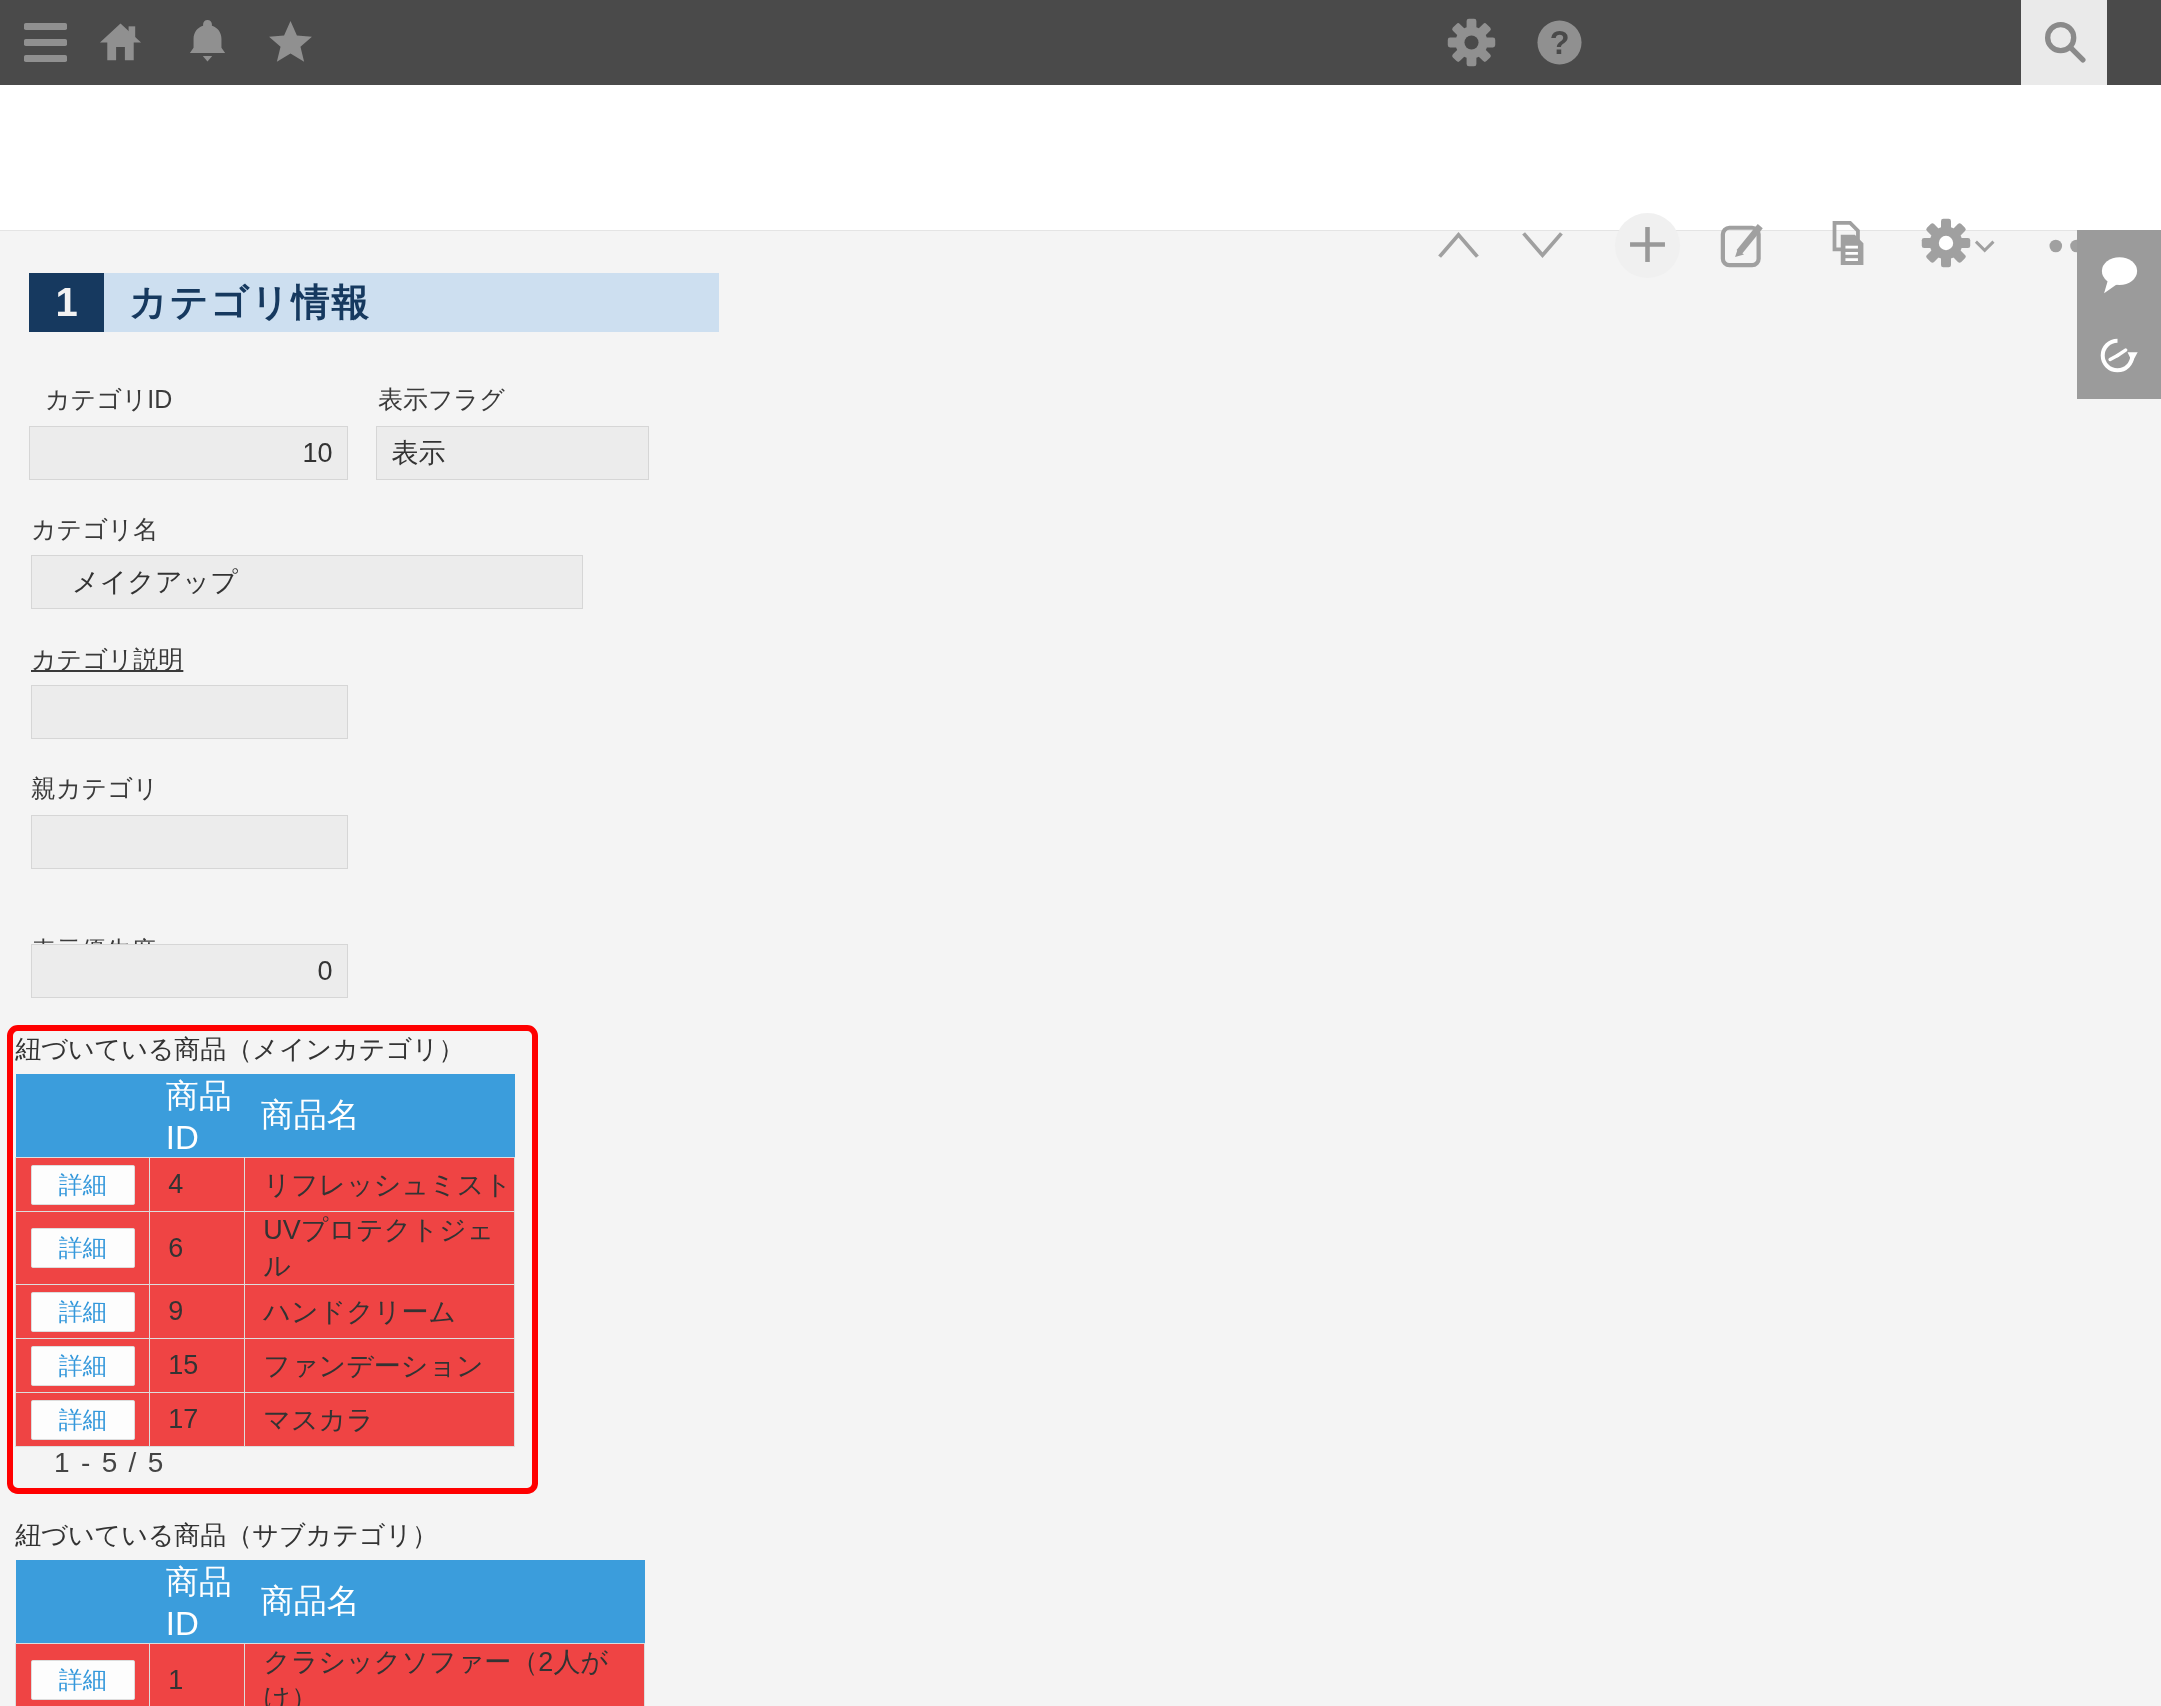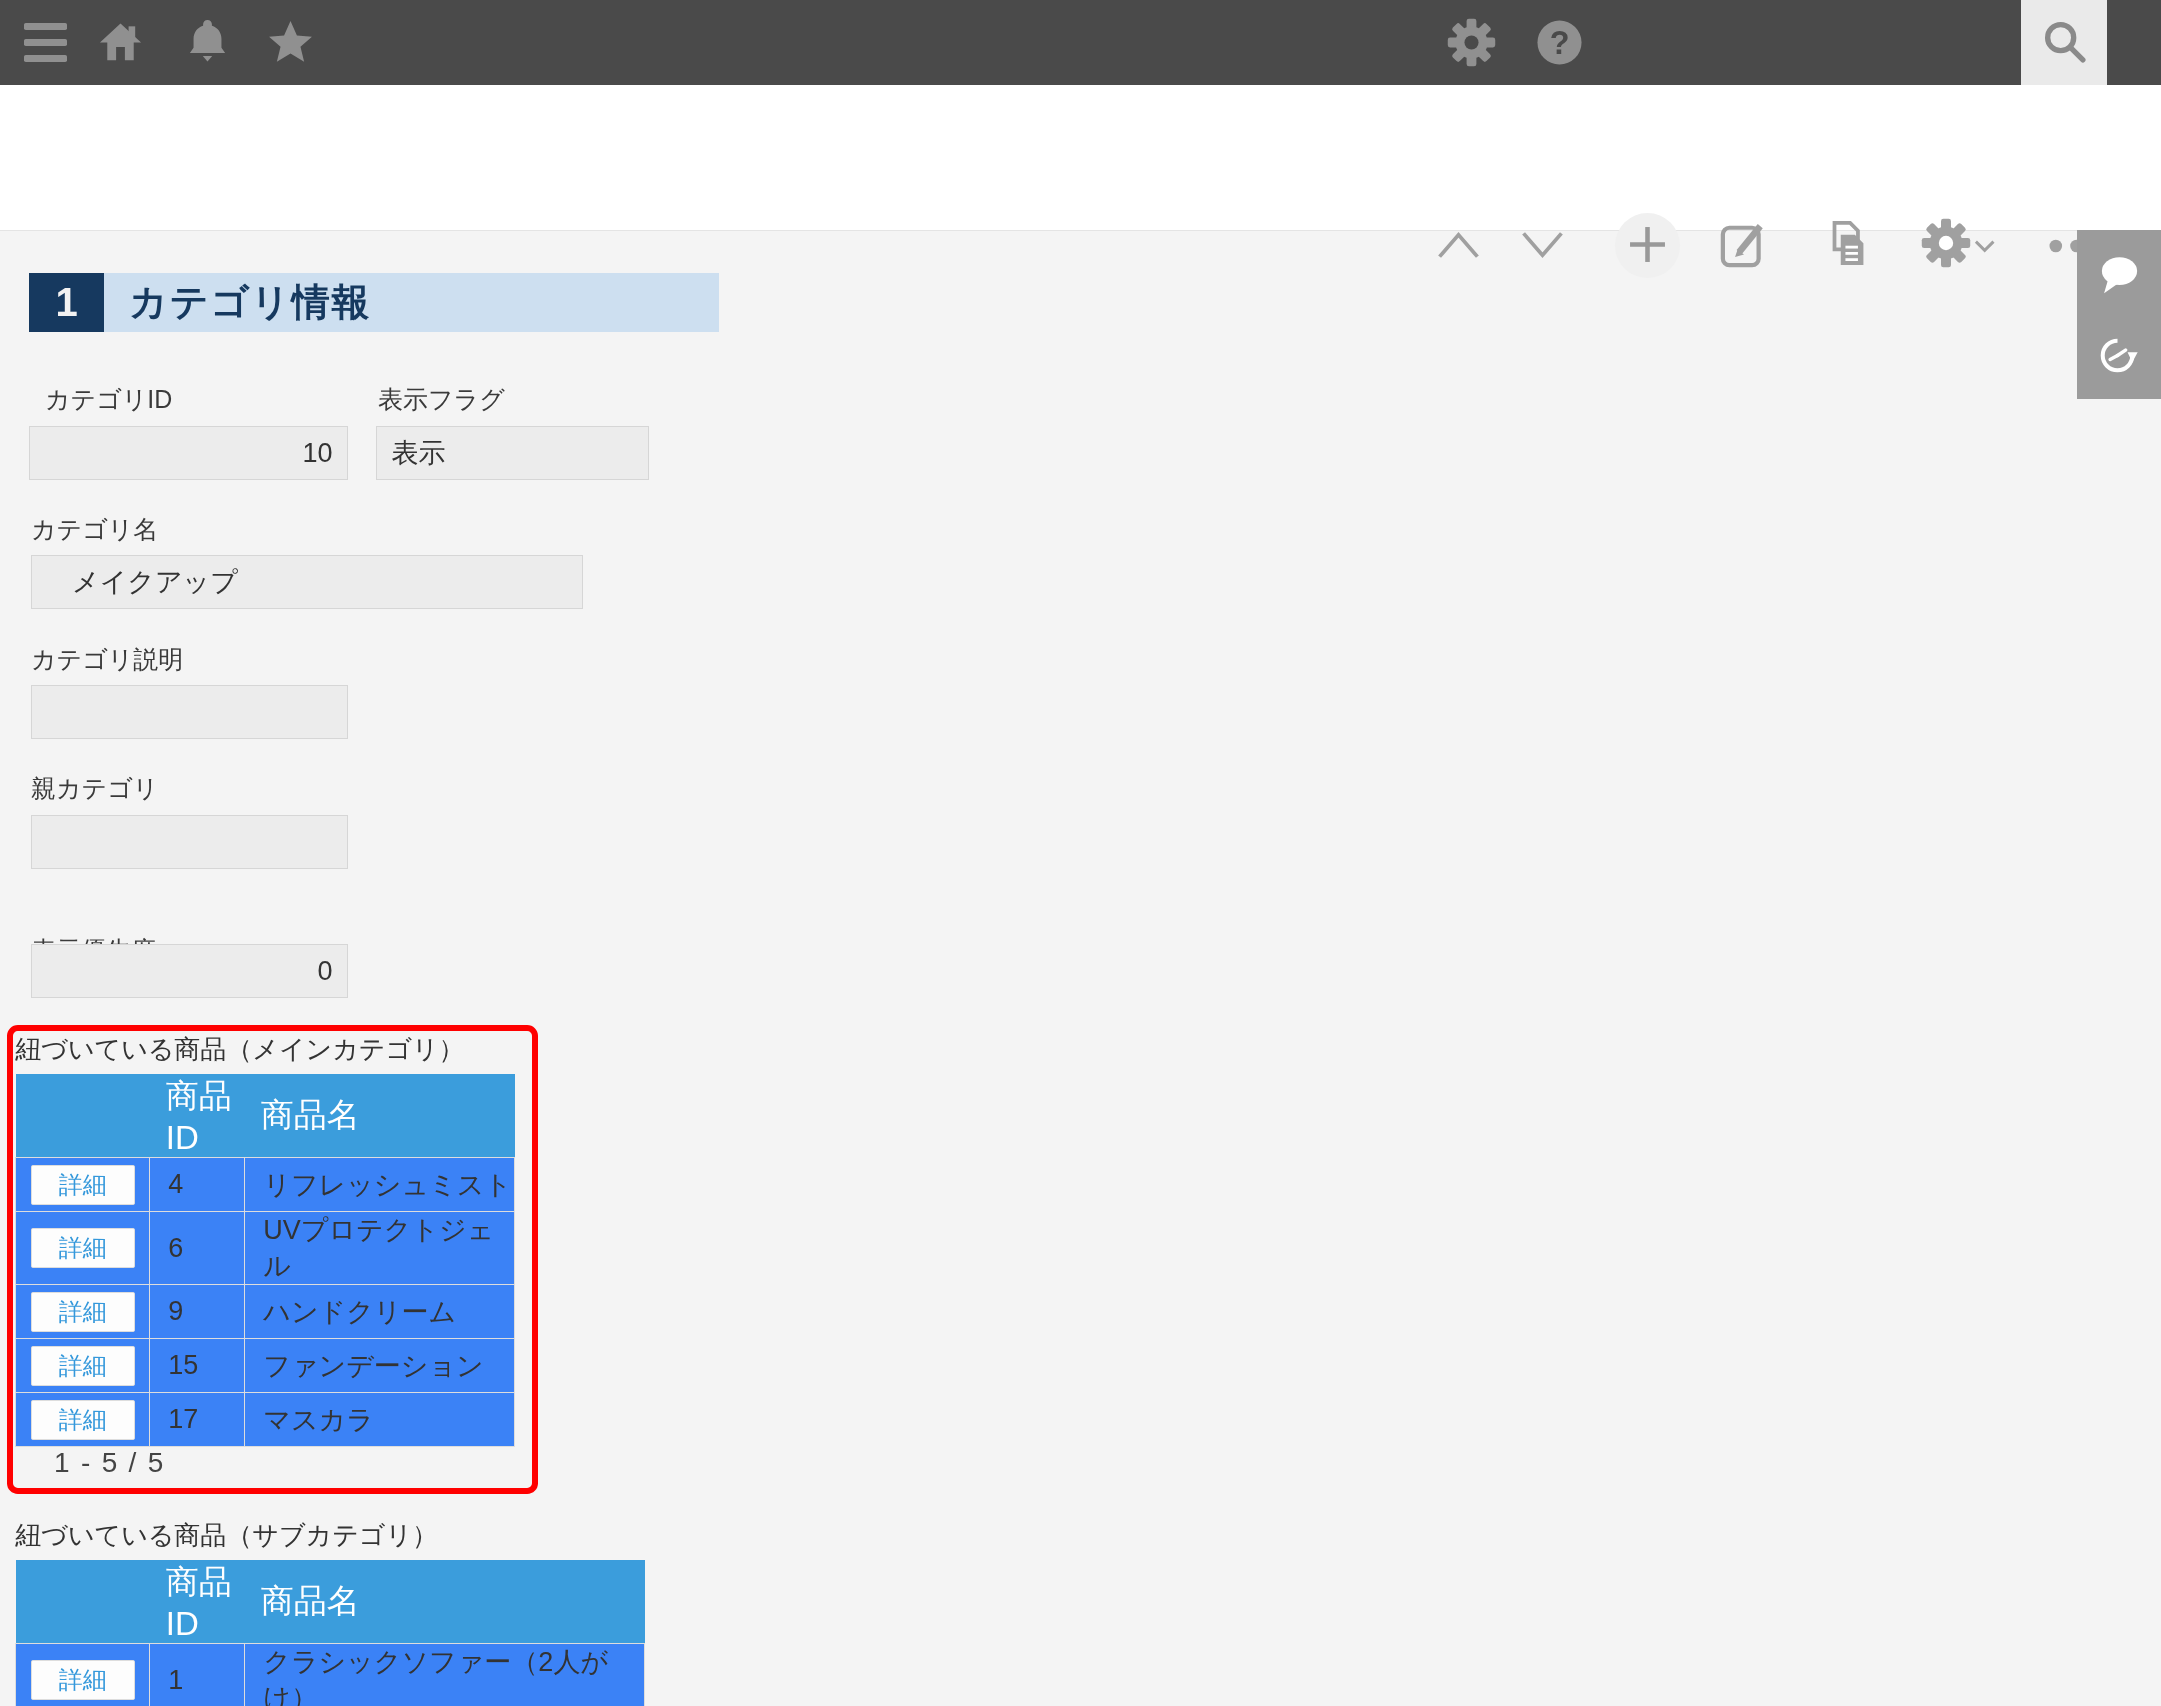--- a/index.html
+++ b/index.html
@@ -43,21 +43,21 @@
   .flabel { position:absolute; font-size:25px; color:#3A3A3A; }
   .fbox { position:absolute; height:54px; background:#ECECEC; border:0.9px solid #D6D6D6;
           font-size:27px; color:#333; line-height:52px; padding:0 14.4px; }
   .fbox.right { text-align:right; }
 
   
   .tbl-title { position:absolute; font-size:26px; color:#333; }
   table { border-collapse:collapse; table-layout:fixed; background:transparent; }
   th { background:#3B9DDC; height:71px; color:#FFFFFF; font-size:33px; font-weight:normal;
        text-align:left; padding-left:16px; }
-  td { background:#3b82f6; border:0.9px solid #DDDDDD; height:54px; font-size:27px; color:#333;
+  td { background:#ef4444; border:0.9px solid #DDDDDD; height:54px; font-size:27px; color:#333;
        padding-left:18px; }
   td.btn-cell { text-align:center; padding-left:0; }
   .detail-btn { display:inline-block; width:104px; height:40px; line-height:38px; background:#FDFDFD;
                 border:0.9px solid #DDDDDD; border-radius:1.8px; color:#3498DB; font-size:24px;
                 text-align:center; cursor:pointer; font-family:"Liberation Sans", sans-serif; }
   .pagination { position:absolute; left:54px; top:1447px; font-size:28px; color:#444; letter-spacing:1.8px; }
 
   
   .red-box { position:absolute; left:7.2px; top:1025px; width:531px; height:469px;
              border:6.3px solid #FF0000; border-radius:10.8px; pointer-events:none; }
@@ -208,21 +208,21 @@
 
 <div class="flabel" style="left:45px; top:383px;">カテゴリID</div>
 <div class="fbox right" style="left:29px; top:426px; width:319px;">10</div>
 
 <div class="flabel" style="left:378px; top:383px;">表示フラグ</div>
 <div class="fbox" style="left:376px; top:426px; width:273px;">表示</div>
 
 <div class="flabel" style="left:31px; top:513px;">カテゴリ名</div>
 <div class="fbox" style="left:31px; top:555px; width:552px;padding-left:40px;">メイクアップ</div>
 
-<div class="flabel" style="left:31px; top:643px;">カテゴリ説明</div>
+<div class="flabel" style="left:31px; top:643px;text-decoration:underline;">カテゴリ説明</div>
 <div class="fbox" style="left:31px; top:685px; width:317px;"></div>
 
 <div class="flabel" style="left:31px; top:772px;">親カテゴリ</div>
 <div class="fbox" style="left:31px; top:815px; width:317px;"></div>
 
 <div class="flabel" style="left:31px; top:902px;margin-top:32px;">表示優先度</div>
 <div class="fbox right" style="left:31px; top:944px; width:317px;">0</div>
 
 <div class="tbl-title" style="left:15.3px; top:1032px;">紐づいている商品（メインカテゴリ）</div>
 

